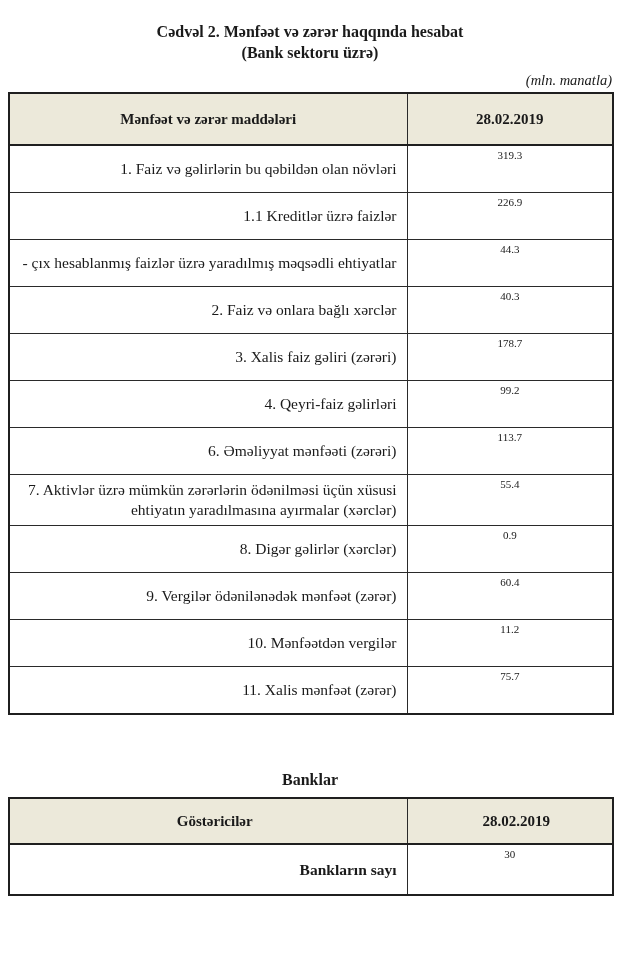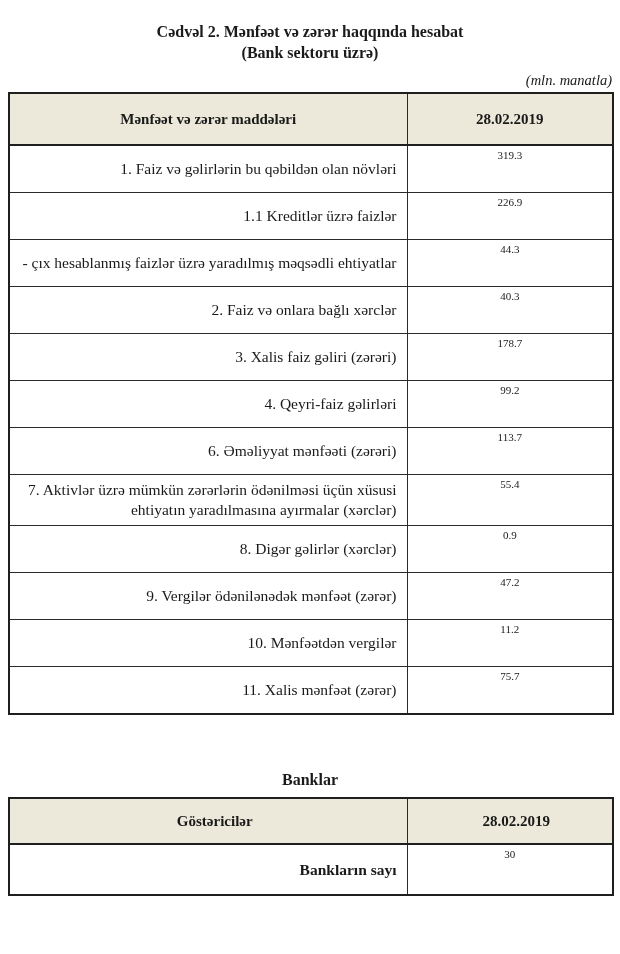--- a/index.html
+++ b/index.html
@@ -127,21 +127,21 @@
       <tr>
         <td class="label-cell">7. Aktivlər üzrə mümkün zərərlərin ödənilməsi üçün xüsusi ehtiyatın yaradılmasına ayırmalar (xərclər)</td>
         <td class="value-cell">55.4</td>
       </tr>
       <tr>
         <td class="label-cell">8. Digər gəlirlər (xərclər)</td>
         <td class="value-cell">0.9</td>
       </tr>
       <tr>
         <td class="label-cell">9. Vergilər ödənilənədək mənfəət (zərər)</td>
-        <td class="value-cell">47.2</td>
+        <td class="value-cell">60.4</td>
       </tr>
       <tr>
         <td class="label-cell">10. Mənfəətdən vergilər</td>
         <td class="value-cell">11.2</td>
       </tr>
       <tr>
         <td class="label-cell">11. Xalis mənfəət (zərər)</td>
         <td class="value-cell">75.7</td>
       </tr>
     </tbody>

